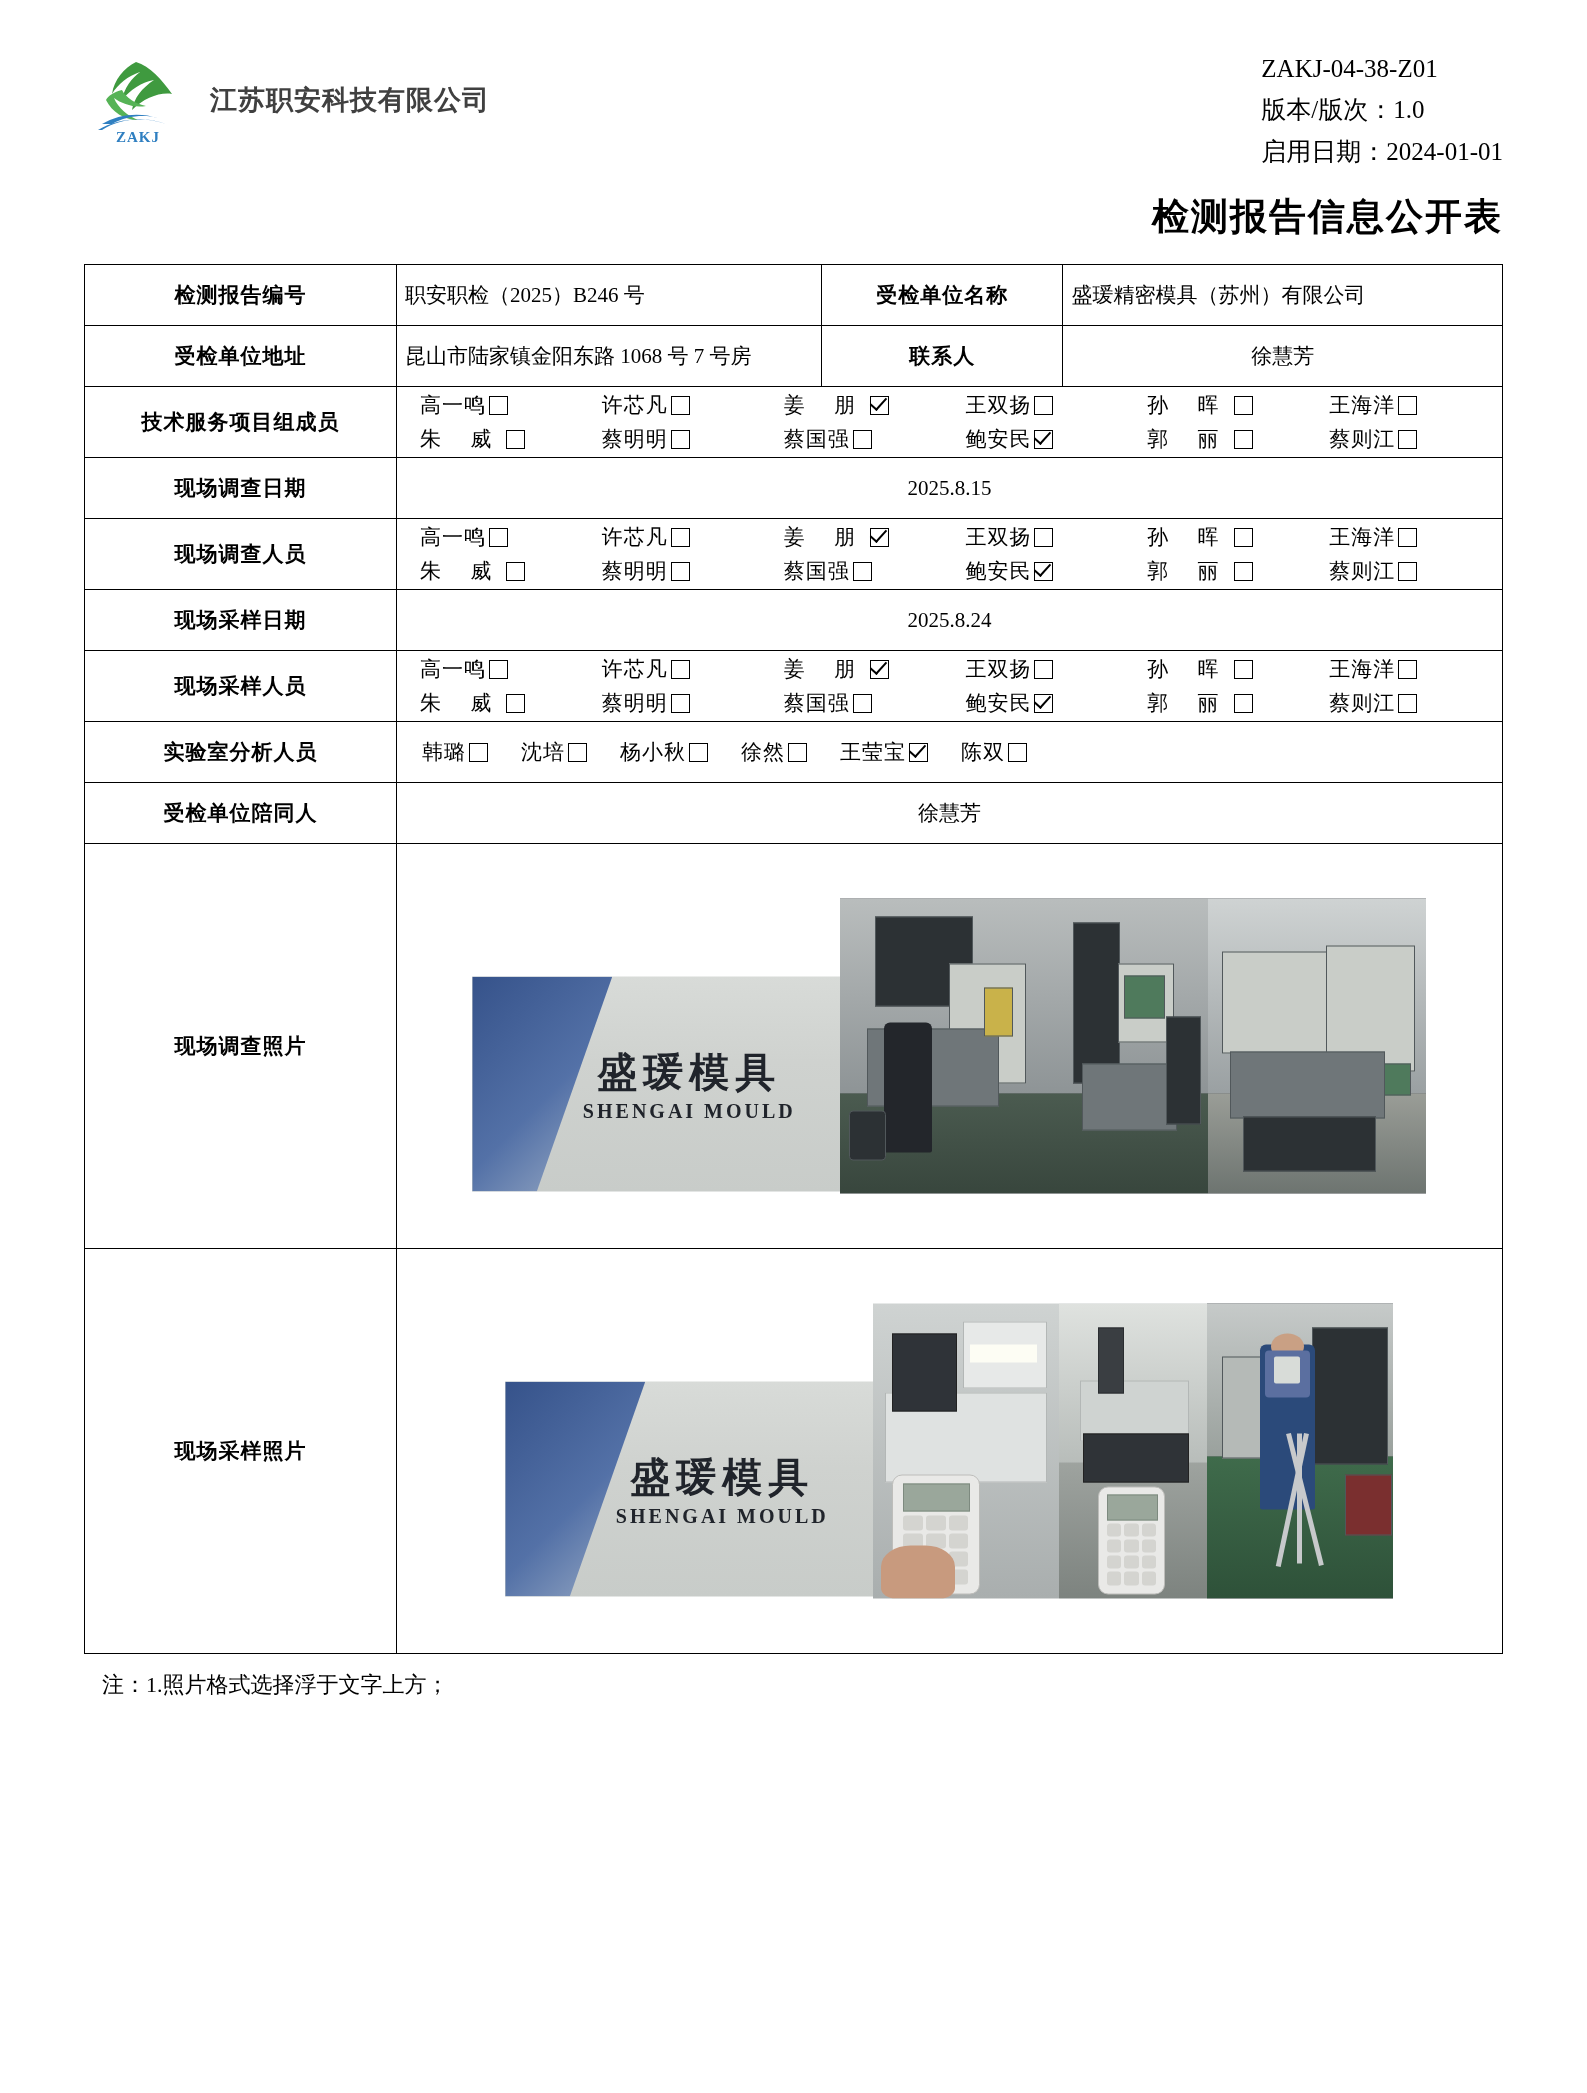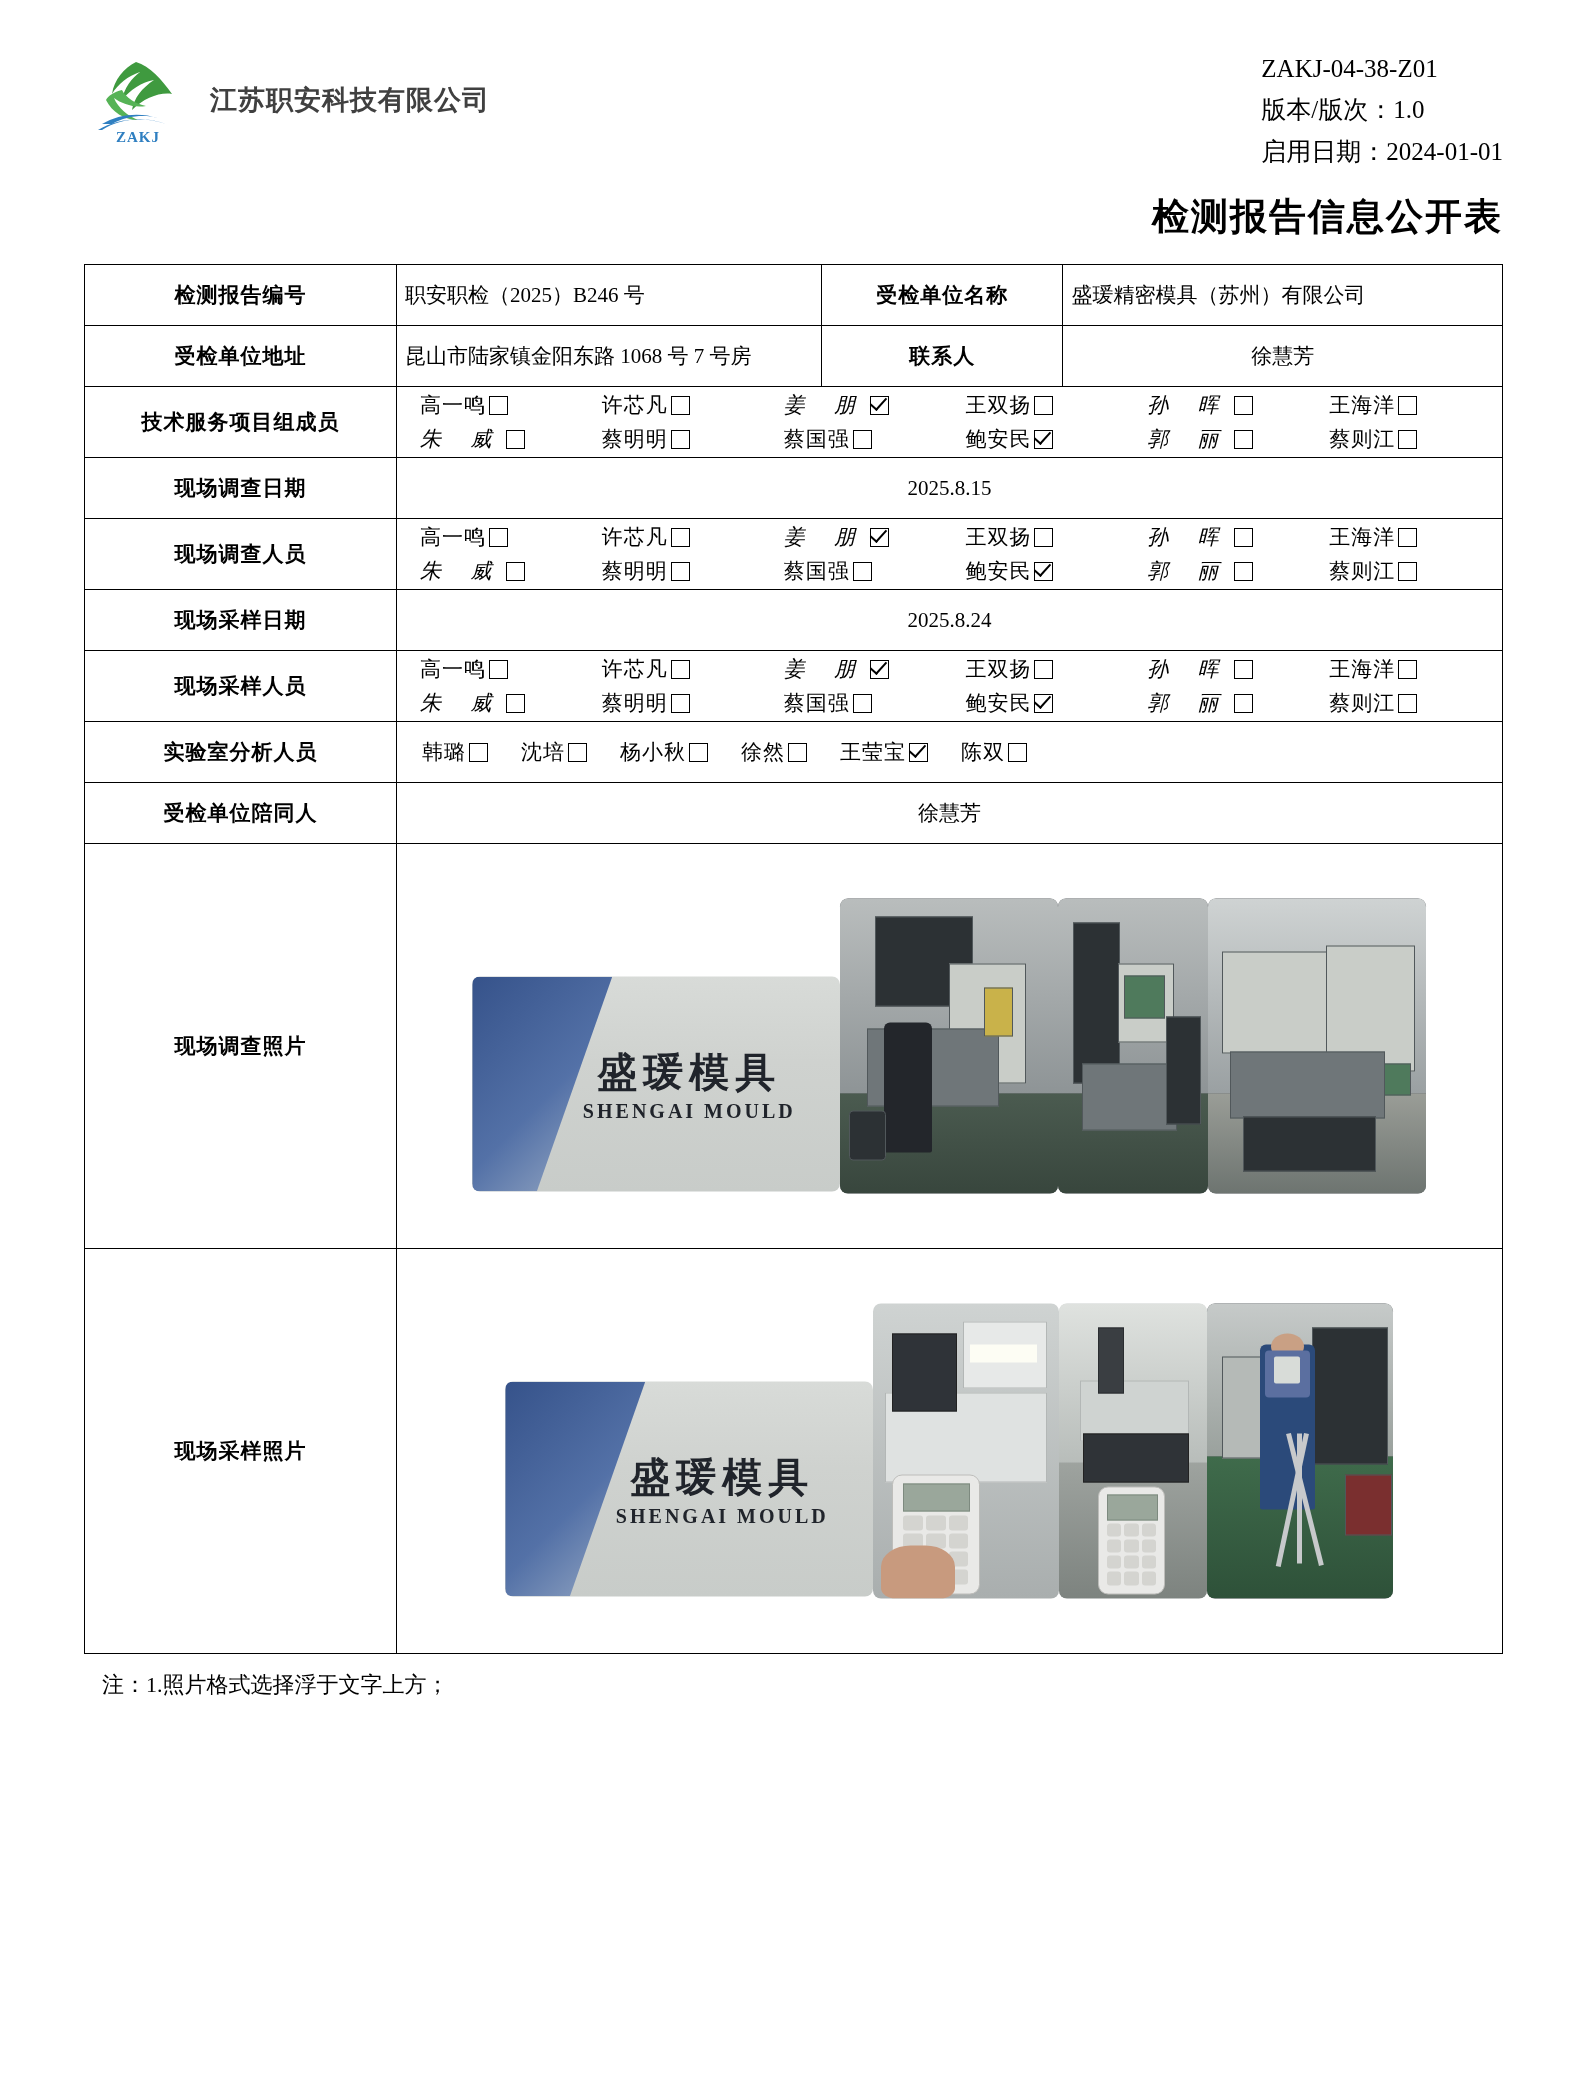--- a/index.html
+++ b/index.html
@@ -105,21 +105,20 @@
     font-size: 21px;
     white-space: nowrap;
   }
   .pname {
     display: inline-block;
     letter-spacing: 1px;
     margin-left: 11px;
   }
   .pname.sp {
     letter-spacing: 12px;
-    font-style: italic;
   }
   .box {
     display: inline-block;
     width: 17px;
     height: 17px;
     border: 1.6px solid #000;
     margin-left: 3px;
     position: relative;
     flex: 0 0 auto;
   }
@@ -154,21 +153,20 @@
     position: absolute;
     top: 50%;
     left: 50%;
     transform: translate(-50%, -50%);
     display: flex;
     align-items: flex-start;
   }
   .ph {
     position: relative;
     overflow: hidden;
-    border-radius: 8px;
   }
 
   
   .note {
     margin-top: 16px;
     font-size: 22px;
     padding-left: 18px;
     font-family: "Liberation Serif", serif;
   }
   .page-num {

